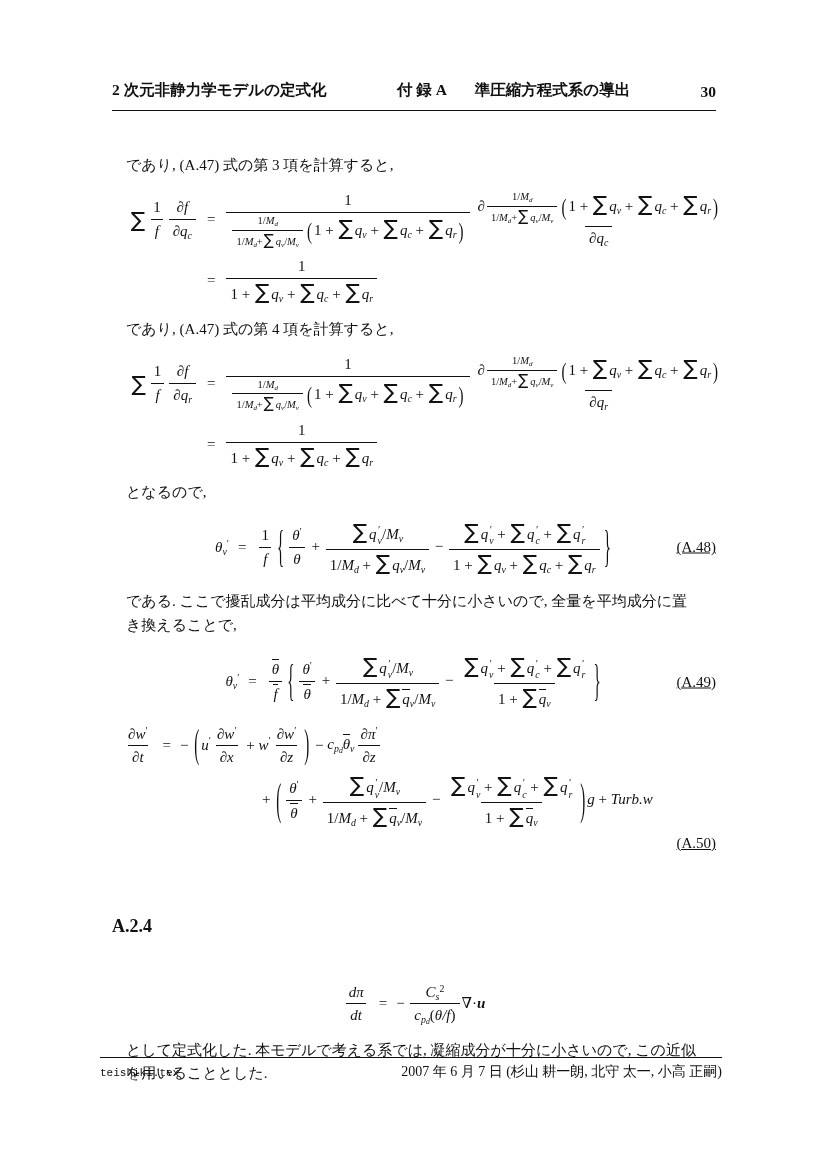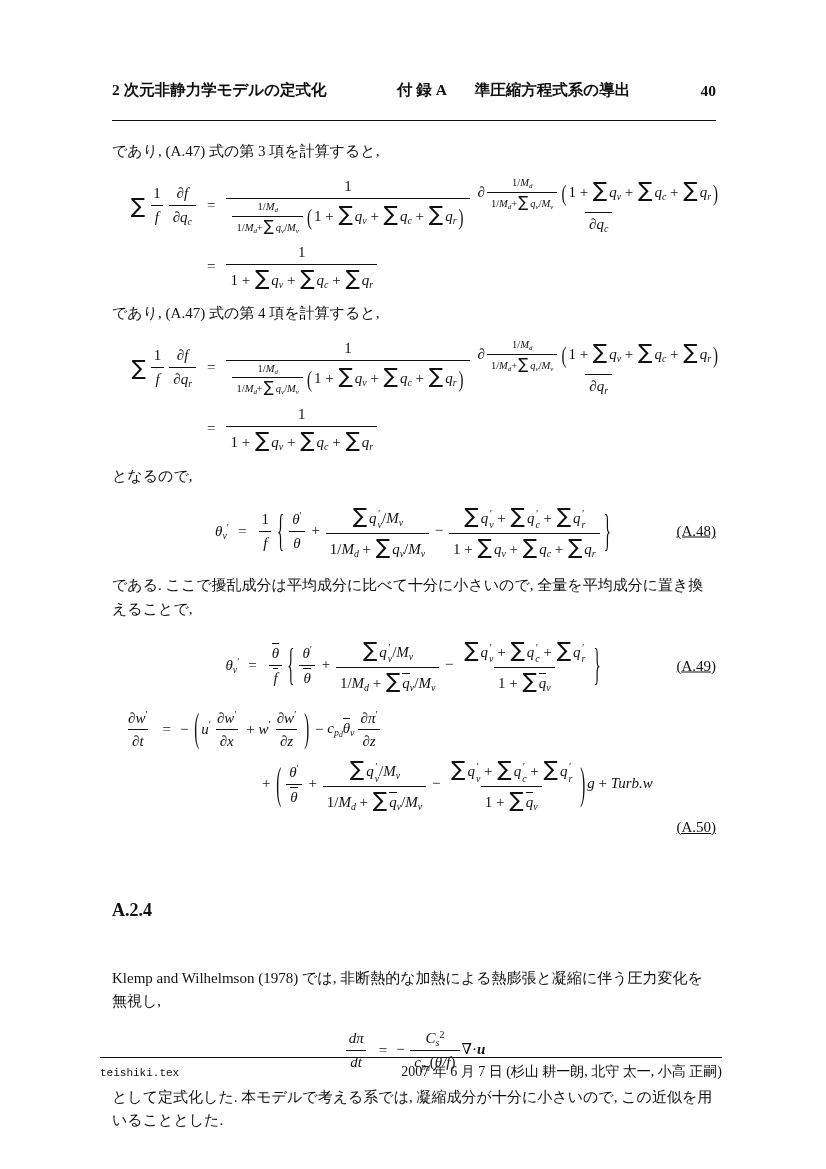--- a/index.html
+++ b/index.html
@@ -5,28 +5,28 @@
   html,body{margin:0;padding:0;background:#888;}
   .page{
     position:relative;width:826px;height:1169px;margin:0 auto;
     background:#ffffff;color:#111;
     font-family:"Liberation Serif","DejaVu Serif",serif;
     font-size:15px;overflow:hidden;
   }
   
   .header{
     position:absolute;top:80px;left:112px;right:110px;
-    display:flex;justify-content:space-between;align-items:center;
+    display:flex;justify-content:space-between;align-items:flex-end;
     font-weight:bold;font-size:15.5px;
-    border-bottom:1.5px solid #111;padding-bottom:19px;
+    border-bottom:1.5px solid #111;padding-bottom:9px;
   }
   .header .hmid{display:flex;gap:28px;}
   
   .main{position:absolute;top:140px;left:112px;width:604px;}
-  p.body{margin:0;line-height:1.55;}
+  p.body{margin:14px;line-height:1.55;}
   .mvar{font-style:italic;font-family:"Liberation Serif","DejaVu Serif",serif;}
   
   .eq{font-size:15px;color:#111;}
   .eqrow{display:flex;align-items:center;white-space:nowrap;position:relative;margin:9px 0;}
   .eq.center .eqrow{justify-content:center;}
   .eq.align .lhs{min-width:86px;display:flex;justify-content:flex-end;align-items:center;}
   .lhs,.rhs{display:inline-block;white-space:nowrap;}
   .rel{padding:0 9px;}
   .tag{position:absolute;right:0;top:50%;transform:translateY(-50%);text-decoration:underline;}
   .tagrow{text-align:right;margin-top:4px;}
@@ -76,21 +76,21 @@
 <body>
 
 <div class="page">
 
   <div class="header">
     <span>2 次元非静力学モデルの定式化</span>
     <span class="hmid">
       <span>付 録 A</span>
       <span>準圧縮方程式系の導出</span>
     </span>
-    <span>40</span>
+    <span>30</span>
   </div>
 
   <div class="main">
 
     <p class="body">であり, (A.47) 式の第 3 項を計算すると,</p>
     <div class="eq align" data-equation="term3">
         <div class="eqrow">
           <span class="lhs">
             <span class="sum">∑</span>
             <span class="frac">
@@ -276,21 +276,20 @@
               <span class="den"><span class="tok"><span class="txt">1 + </span></span><span class="sum">∑</span><span class="tok it"><span class="bar">q</span><span class="sub">v</span></span></span>
             </span><span class="bigd" style="transform: scaleY(2.9);">)</span><span class="tok it"><span class="txt">g</span></span><span class="tok"><span class="txt"> + </span></span><span class="tok it"><span class="txt">Turb.w</span></span></span>
         </div>
         <div class="tagrow"><span class="tag">(A.50)</span></div>
       </div>
 
     <h2 class="section">
       <span>A.2.4</span>
     </h2>
 
-    <p class="body">Klemp and Wilhelmson (1978) では, 非断熱的な加熱による熱膨張と凝縮に伴う圧力変化を無視し,</p>
     <div class="eq center" data-equation="pressure">
         <div class="eqrow">
           <span class="lhs"><span class="frac">
               <span class="num"><span class="tok it"><span class="txt">dπ</span></span></span>
               <span class="den"><span class="tok it"><span class="txt">dt</span></span></span>
             </span></span>
           <span class="rel">=</span>
           <span class="rhs"><span class="tok"><span class="txt">− </span></span><span class="frac">
               <span class="num"><span class="tok it"><span class="txt">C</span><span class="sub">s</span></span><span class="tok"><span class="sup">2</span></span></span>
               <span class="den"><span class="tok it"><span class="txt">c</span><span class="sub">p<span class="sub2">d</span></span></span><span class="tok"><span class="txt">(</span></span><span class="tok it"><span class="txt">θ/f</span></span><span class="tok"><span class="txt">)</span></span></span>

